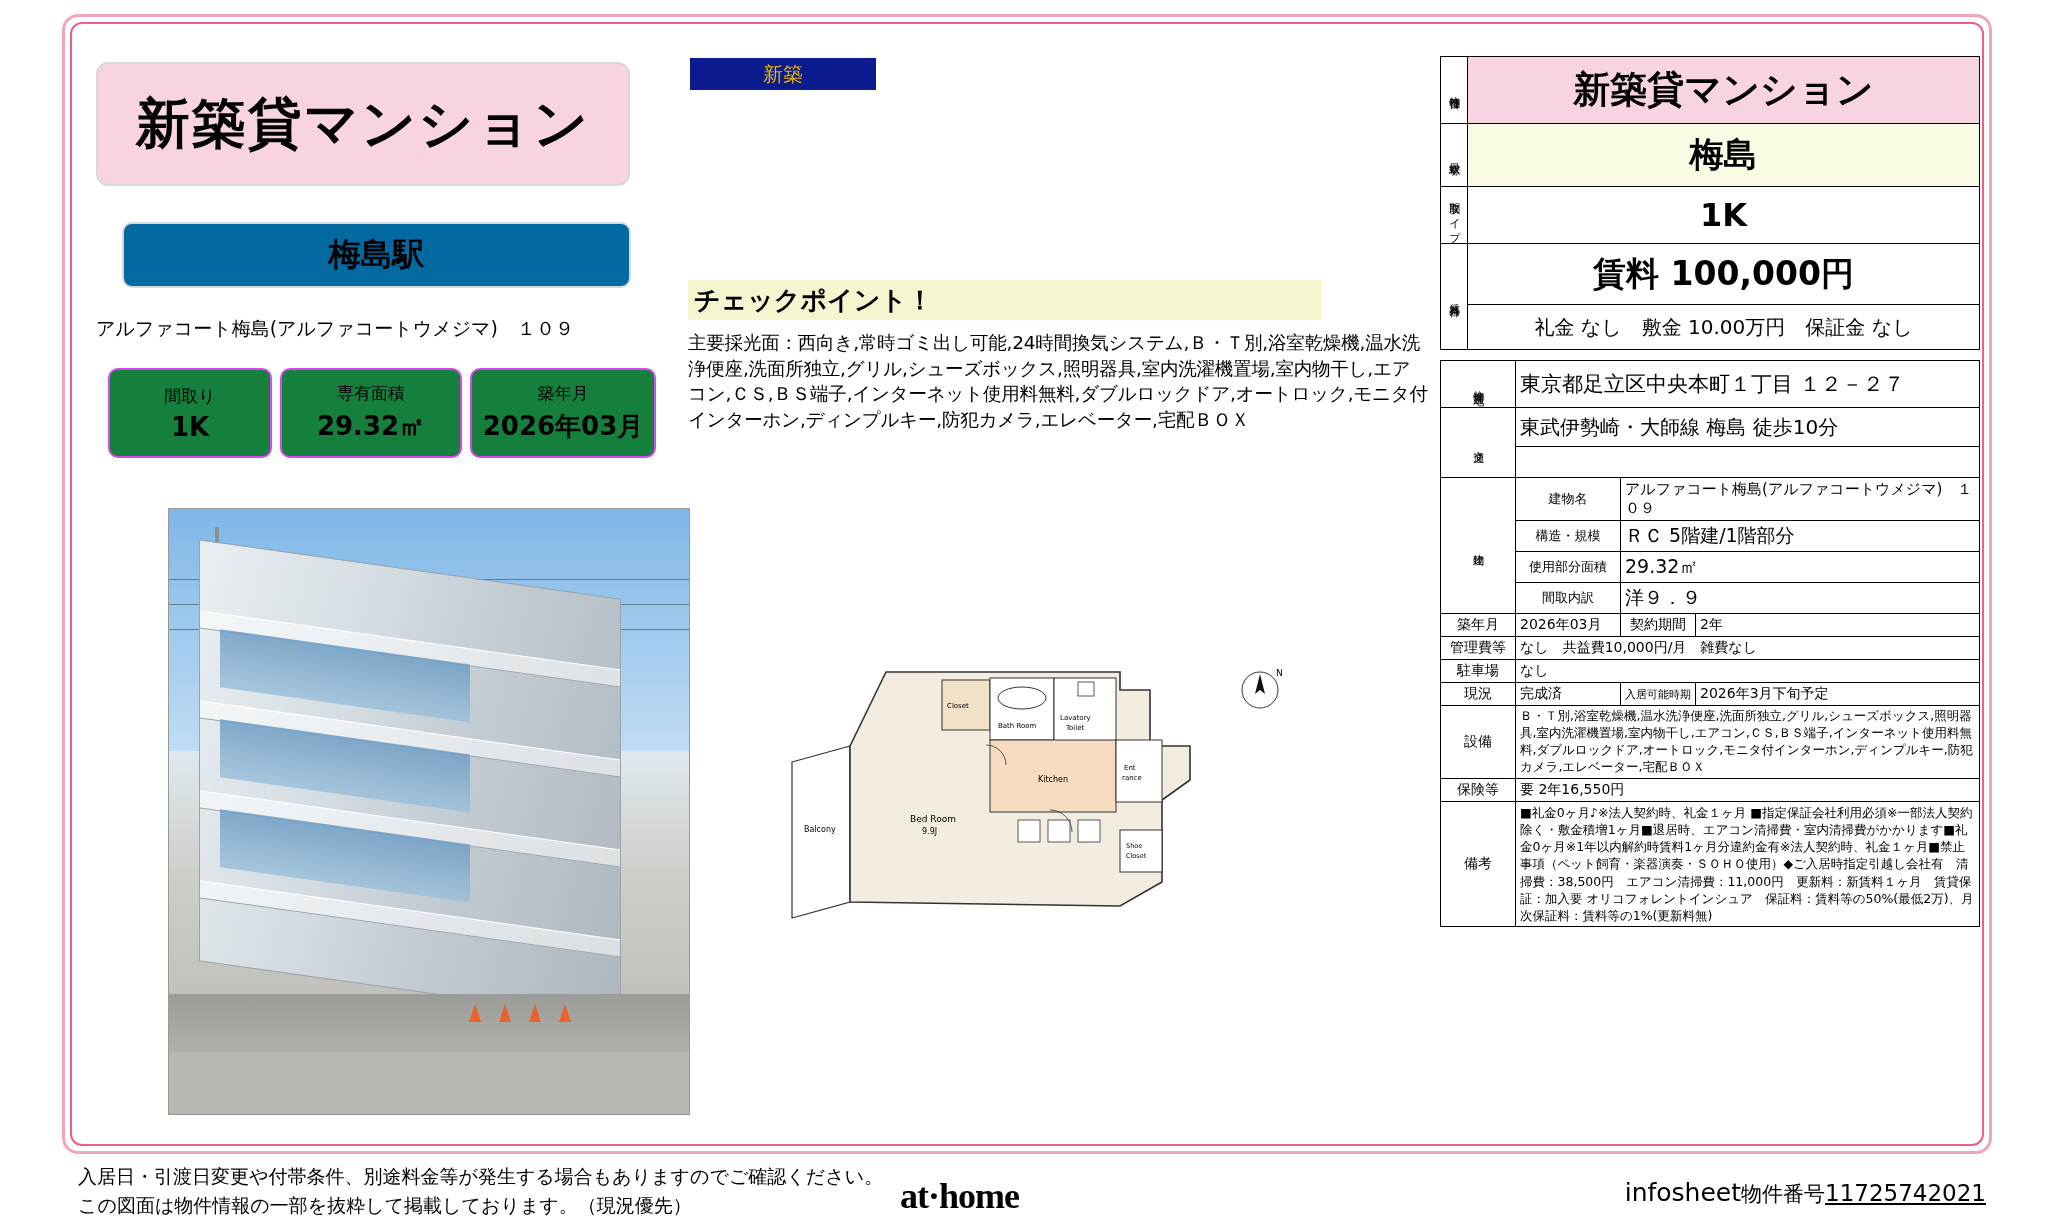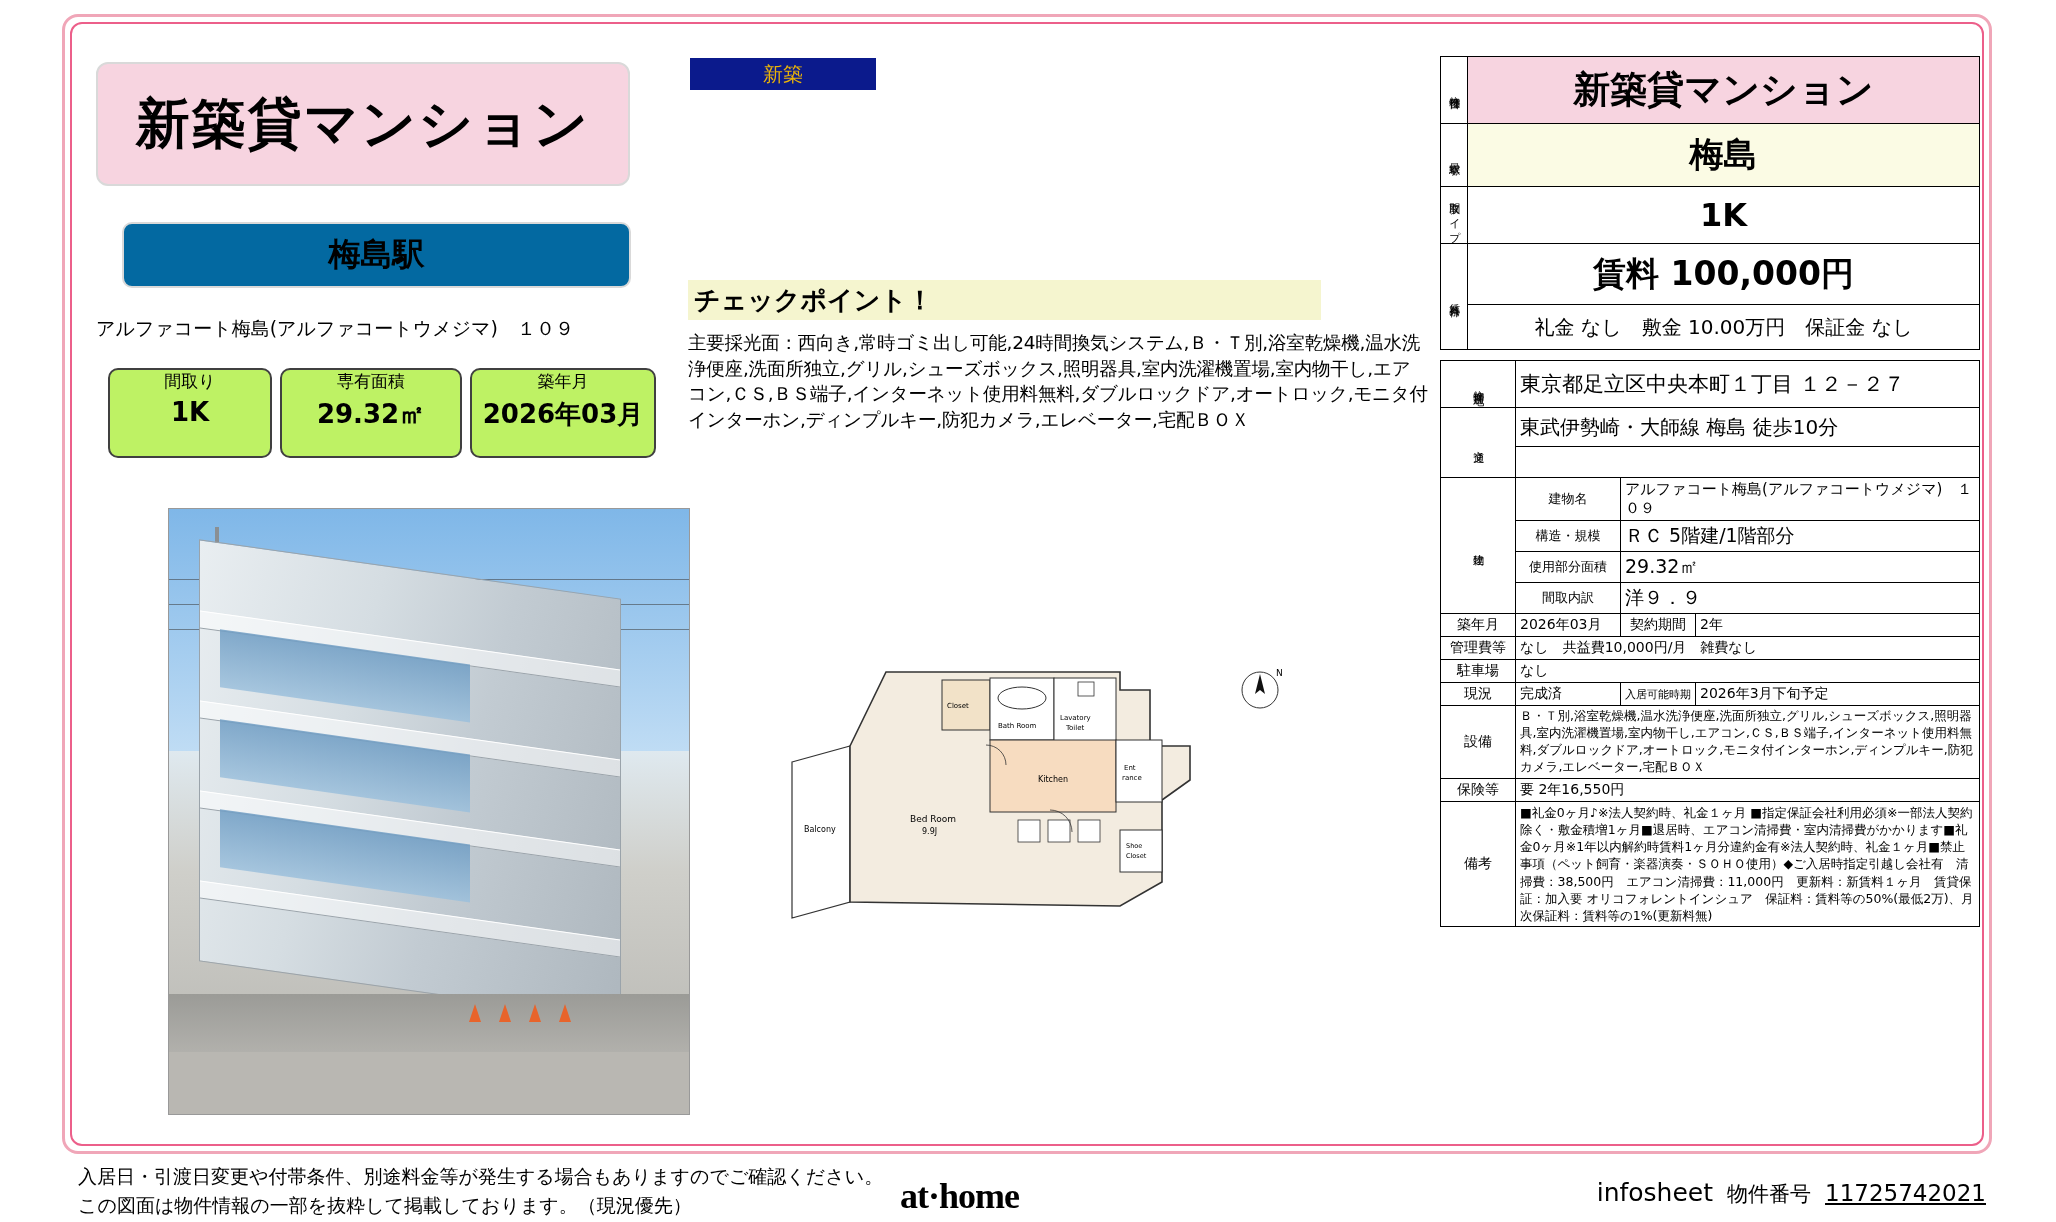--- a/index.html
+++ b/index.html
@@ -47,22 +47,22 @@
   }
   .station-box .s{font-size:32px;font-weight:bold;font-family:"DejaVu Sans",sans-serif;}
   .bldg-name{
     position:absolute;left:96px;top:316px;width:560px;
     font-size:19px;font-family:"DejaVu Sans",sans-serif;letter-spacing:0px;
   }
 
   .spec-row{position:absolute;left:108px;top:368px;width:560px;height:86px;}
   .spec-cell{
     position:absolute;top:0;height:86px;
-    background:#bef264;border:2px solid #404040;border-radius:10px;
-    display:flex;flex-direction:column;align-items:center;
+    background:#15803d;border:2px solid #d946ef;border-radius:10px;
+    display:flex;flex-direction:column;align-items:center;justify-content:center;
     font-family:"DejaVu Sans",sans-serif;
   }
   .spec-cell .lbl{font-size:17px;margin-bottom:4px;}
   .spec-cell .val{font-size:26px;font-weight:bold;}
   #spec0{left:0;width:160px;}
   #spec1{left:172px;width:178px;}
   #spec2{left:362px;width:182px;}
 
   .photo{
     position:absolute;left:168px;top:508px;width:520px;height:605px;
@@ -145,21 +145,21 @@
     font-size:19px;line-height:1.5;font-family:"DejaVu Sans",sans-serif;
   }
   .athome{
     position:absolute;left:900px;top:1175px;
     font-size:36px;font-weight:bold;letter-spacing:-1px;
     font-family:"Liberation Serif",serif;
   }
   .infosheet{
     position:absolute;right:70px;top:1178px;
     font-size:25px;font-family:"DejaVu Sans",sans-serif;
-    display:flex;align-items:baseline;gap:14px;
+    display:flex;align-items:baseline;gap:0;
   }
   .infosheet .num{font-size:23px;text-decoration:underline;}
 </style>
 </head>
 <body>
 
 <div class="sheet">
 
   <div class="outer-border"></div>
   <div class="inner-border"></div>

